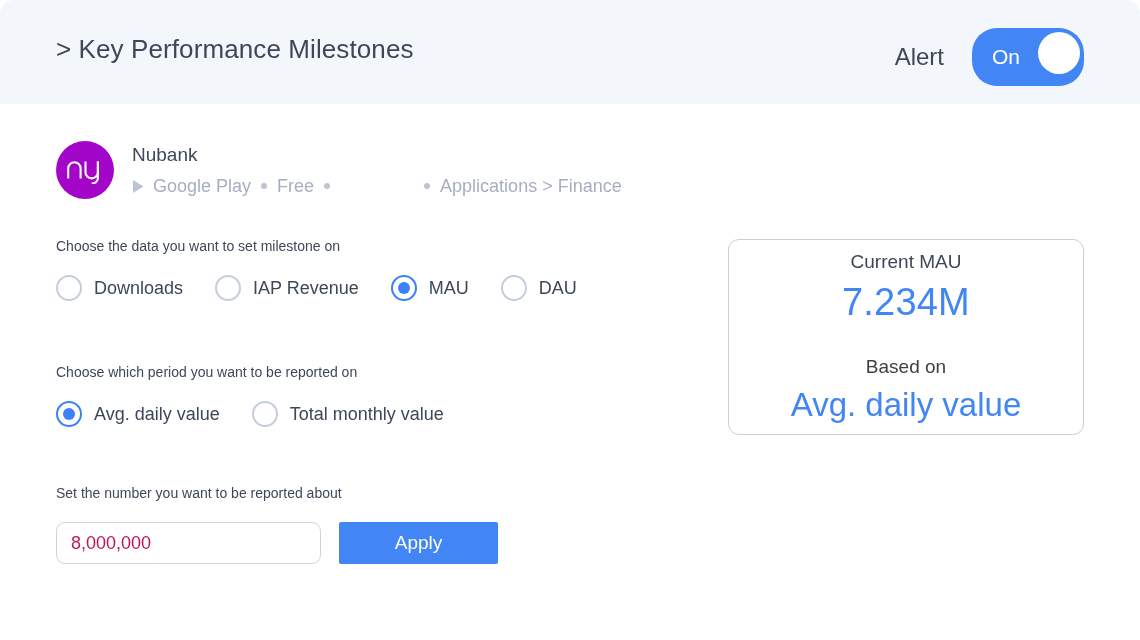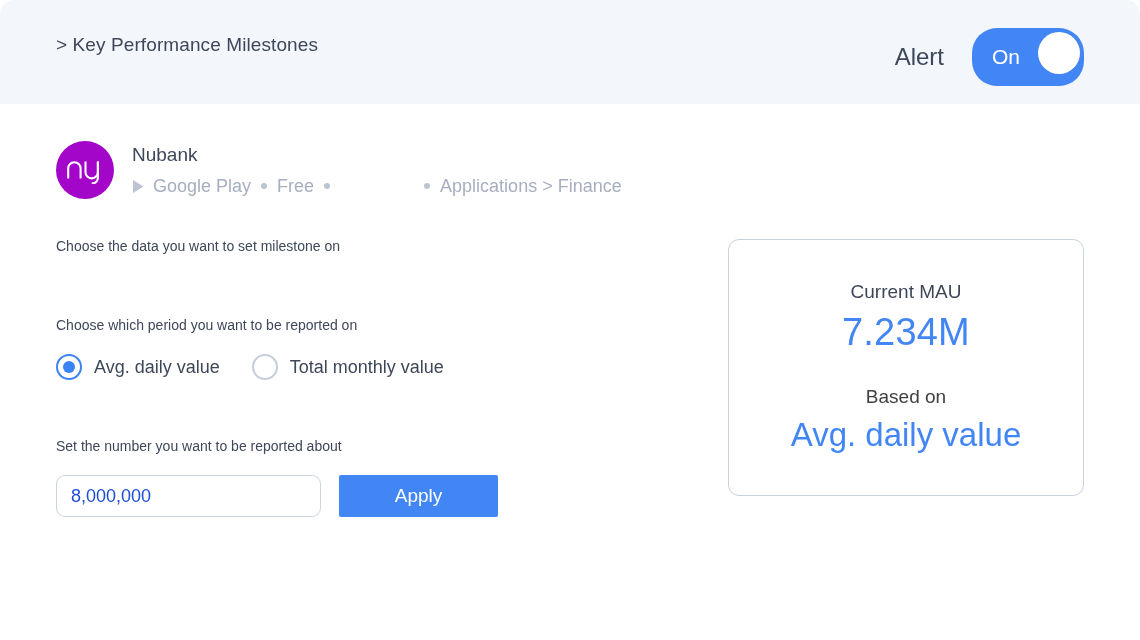--- a/index.html
+++ b/index.html
@@ -33,21 +33,21 @@
     top: 0;
     width: 1140px;
     height: 104px;
     background: #f3f7fc;
     box-sizing: border-box;
   }
   .header-title {
     position: absolute;
     left: 56px;
     top: 34px;
-    font-size: 19px;
+    font-size: 26px;
     color: #3e4759;
     letter-spacing: 0.1px;
     white-space: nowrap;
   }
   .alert-group {
     position: absolute;
     right: 56px;
     top: 28px;
     display: flex;
     align-items: center;
@@ -201,21 +201,21 @@
     margin-top: 21px;
   }
   .number-input {
     width: 265px;
     height: 42px;
     border: 1.5px solid #cdd4e1;
     border-radius: 9px;
     box-sizing: border-box;
     padding: 0 14px;
     font-size: 18px;
-    color: #1d4ed8;
+    color: #be185d;
     font-family: "Liberation Sans", "DejaVu Sans", sans-serif;
     background: #ffffff;
     outline: none;
   }
   .apply-button {
     margin-left: 18px;
     width: 159px;
     height: 42px;
     border: none;
     border-radius: 2px;
@@ -225,21 +225,21 @@
     font-family: "Liberation Sans", "DejaVu Sans", sans-serif;
     cursor: pointer;
   }
 
   
   .summary-card {
     position: absolute;
     left: 728px;
     top: 239px;
     width: 356px;
-    height: 257px;
+    height: 196px;
     border: 1.5px solid #c9d1df;
     border-radius: 11px;
     box-sizing: border-box;
     background: #ffffff;
     display: flex;
     flex-direction: column;
     align-items: center;
     justify-content: center;
     text-align: right;
   }
@@ -306,20 +306,38 @@
         <span class="meta-gap"></span>
         <span class="meta-sep"></span>
         <span>Applications &gt; Finance</span>
       </div>
     </div>
   </div>
 
   <div class="form-col">
 
     <div class="form-label">Choose the data you want to set milestone on</div>
+    <div class="radio-row">
+      <div class="radio-item">
+        <span class="radio-mark"></span>
+        <span class="radio-text">Downloads</span>
+      </div>
+      <div class="radio-item">
+        <span class="radio-mark"></span>
+        <span class="radio-text">IAP Revenue</span>
+      </div>
+      <div class="radio-item selected">
+        <span class="radio-mark"></span>
+        <span class="radio-text">MAU</span>
+      </div>
+      <div class="radio-item">
+        <span class="radio-mark"></span>
+        <span class="radio-text">DAU</span>
+      </div>
+    </div>
 
     <div class="section-gap"></div>
 
     <div class="form-label">Choose which period you want to be reported on</div>
     <div class="radio-row">
       <div class="radio-item selected">
         <span class="radio-mark"></span>
         <span class="radio-text">Avg. daily value</span>
       </div>
       <div class="radio-item">

